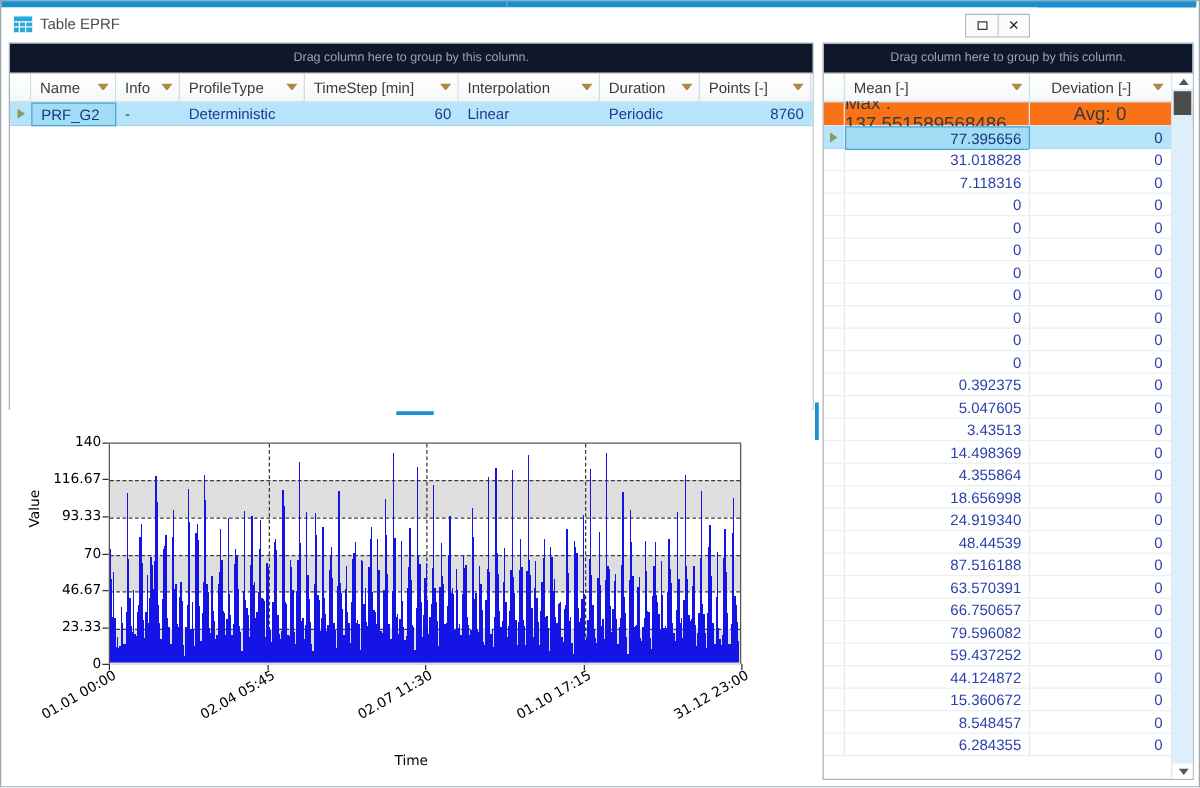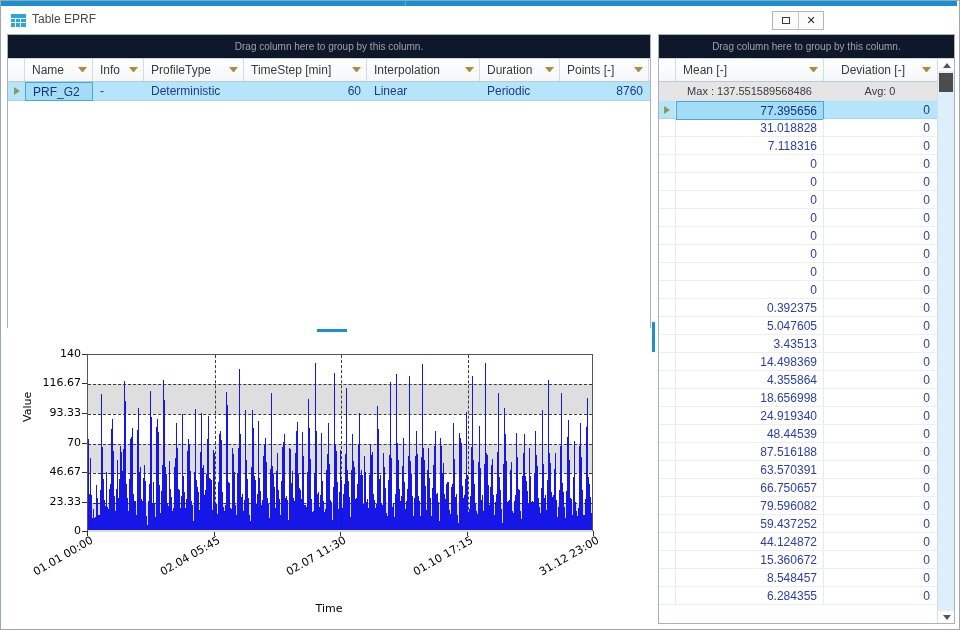--- a/index.html
+++ b/index.html
@@ -163,23 +163,23 @@
     height: 23px;
     border-bottom: 1px solid #bcc8d2;
   }
   .rp-head .gh-cell.ind { width: 17px; }
   .rp-head .gh-cell.mean { width: 148px; justify-content: center; }
   .rp-head .gh-cell.dev { width: 112px; justify-content: center; }
 
   .summary-row {
     display: flex;
     height: 19px;
-    background: #e5e5e5;
+    background: #f97316;
     border-bottom: 1px solid #e3e3e3;
-    font-size: 11px;
+    font-size: 15px;
     color: #3a3a3a;
   }
   .summary-row .ind { width: 17px; border-right: 1px solid #dfe6ea; }
   .summary-row .mean { width: 148px; display: flex; align-items: center; justify-content: center;
                        border-right: 1px solid #dfe6ea; }
   .summary-row .dev { width: 112px; display: flex; align-items: center; justify-content: center; }
 
   .rp-rows { position: relative; }
   .rp-row {
     display: flex;

